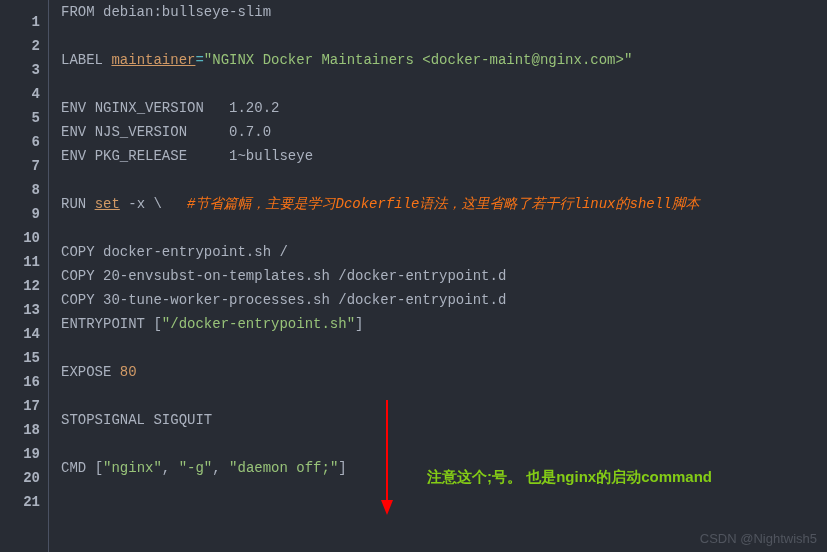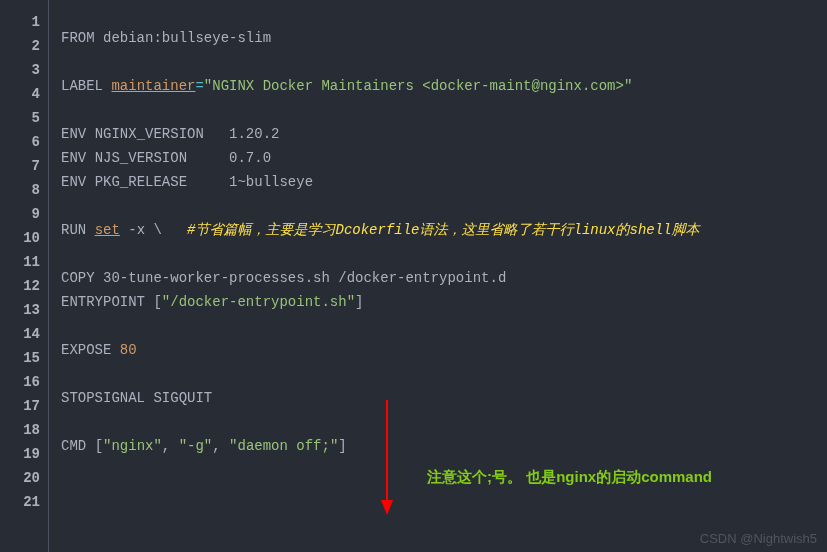--- a/index.html
+++ b/index.html
@@ -26,37 +26,37 @@
     border-right: 1px solid #4b5263;
     min-width: 30px;
   }
   .gutter div {
     height: 24px;
     line-height: 24px;
     font-weight: bold;
     color: #abb2bf;
   }
   .code {
-    padding: 26px 0 10px 12px;
+    padding: 0 0 10px 12px;
     flex: 1;
     position: relative;
   }
   .line {
     height: 24px;
     line-height: 24px;
     white-space: pre;
     color: #abb2bf;
   }
   .kw { color: #abb2bf; }
   .base { color: #abb2bf; }
   .attr { color: #d19a66; text-decoration: underline; }
   .op { color: #56b6c2; }
   .str { color: #98c379; }
   .num { color: #d19a66; }
-  .cmt { color: #fde047; font-style: italic; }
+  .cmt { color: #f97316; font-style: italic; }
   .punct { color: #abb2bf; }
   .arrow {
     position: absolute;
     left: 328px;
     top: 400px;
     pointer-events: none;
   }
   .annotation {
     position: absolute;
     left: 378px;
@@ -108,20 +108,22 @@
     <div class="line"><span class="kw">FROM</span> <span class="base">debian:bullseye-slim</span></div>
     <div class="line"></div>
     <div class="line"><span class="kw">LABEL</span> <span class="attr">maintainer</span><span class="op">=</span><span class="str">"NGINX Docker Maintainers &lt;docker-maint@nginx.com&gt;"</span></div>
     <div class="line"></div>
     <div class="line"><span class="kw">ENV</span> <span class="base">NGINX_VERSION</span>   <span class="base">1.20.2</span></div>
     <div class="line"><span class="kw">ENV</span> <span class="base">NJS_VERSION</span>     <span class="base">0.7.0</span></div>
     <div class="line"><span class="kw">ENV</span> <span class="base">PKG_RELEASE</span>     <span class="base">1~bullseye</span></div>
     <div class="line"></div>
     <div class="line"><span class="kw">RUN</span> <span class="attr">set</span> <span class="base">-x</span> <span class="base">\</span>   <span class="cmt">#节省篇幅，主要是学习Dcokerfile语法，这里省略了若干行linux的shell脚本</span></div>
     <div class="line"></div>
+    <div class="line"><span class="kw">COPY</span> <span class="base">docker-entrypoint.sh /</span></div>
+    <div class="line"><span class="kw">COPY</span> <span class="base">20-envsubst-on-templates.sh /docker-entrypoint.d</span></div>
     <div class="line"><span class="kw">COPY</span> <span class="base">30-tune-worker-processes.sh /docker-entrypoint.d</span></div>
     <div class="line"><span class="kw">ENTRYPOINT</span> <span class="punct">[</span><span class="str">"/docker-entrypoint.sh"</span><span class="punct">]</span></div>
     <div class="line"></div>
     <div class="line"><span class="kw">EXPOSE</span> <span class="num">80</span></div>
     <div class="line"></div>
     <div class="line"><span class="kw">STOPSIGNAL</span> <span class="base">SIGQUIT</span></div>
     <div class="line"></div>
     <div class="line"><span class="kw">CMD</span> <span class="punct">[</span><span class="str">"nginx"</span><span class="punct">, </span><span class="str">"-g"</span><span class="punct">, </span><span class="str">"daemon off;"</span><span class="punct">]</span></div>
 
     <svg class="arrow" width="20" height="120">

